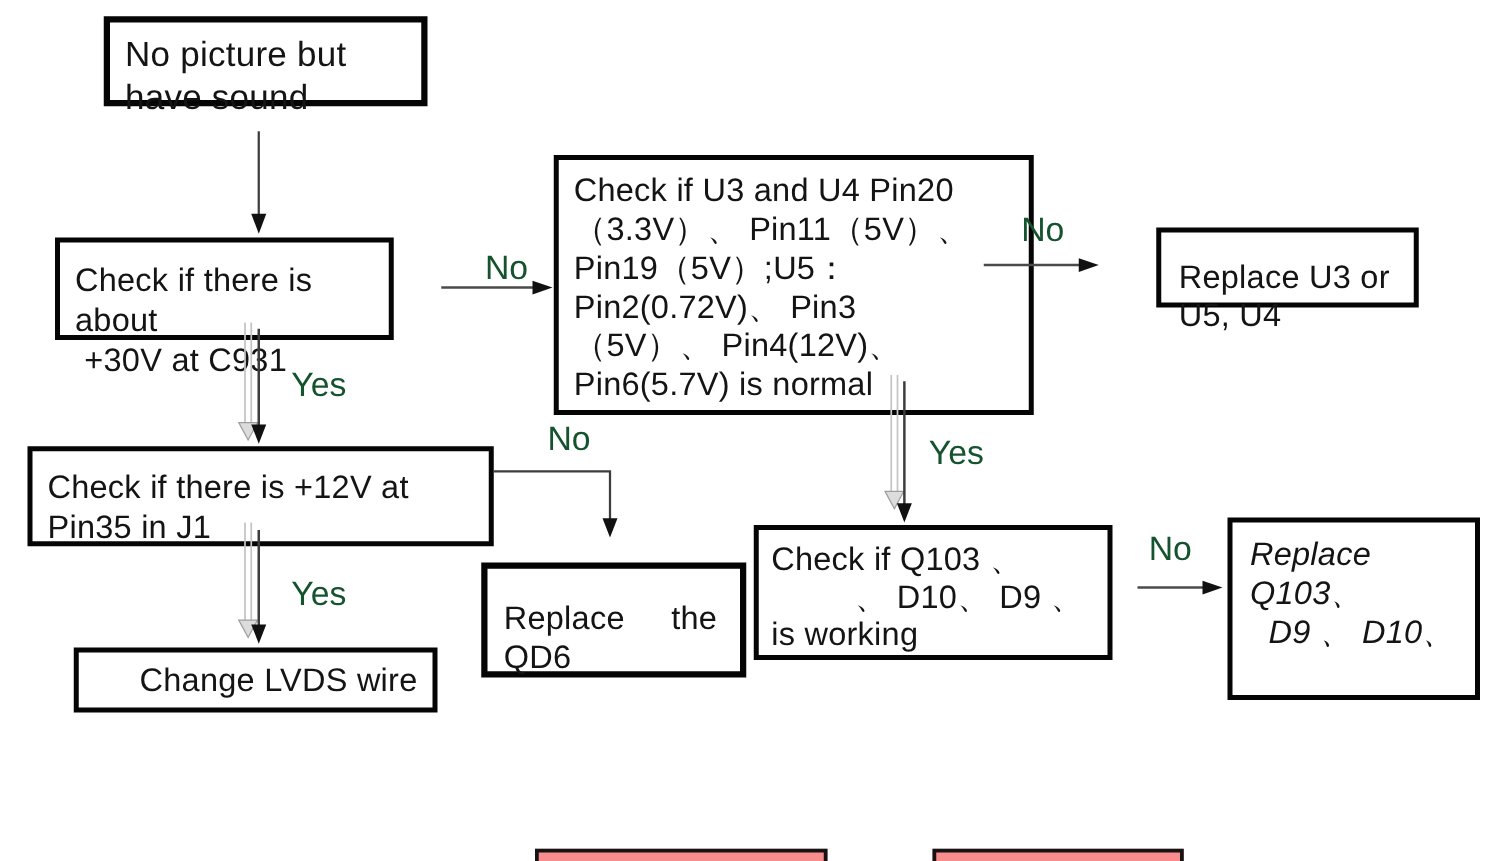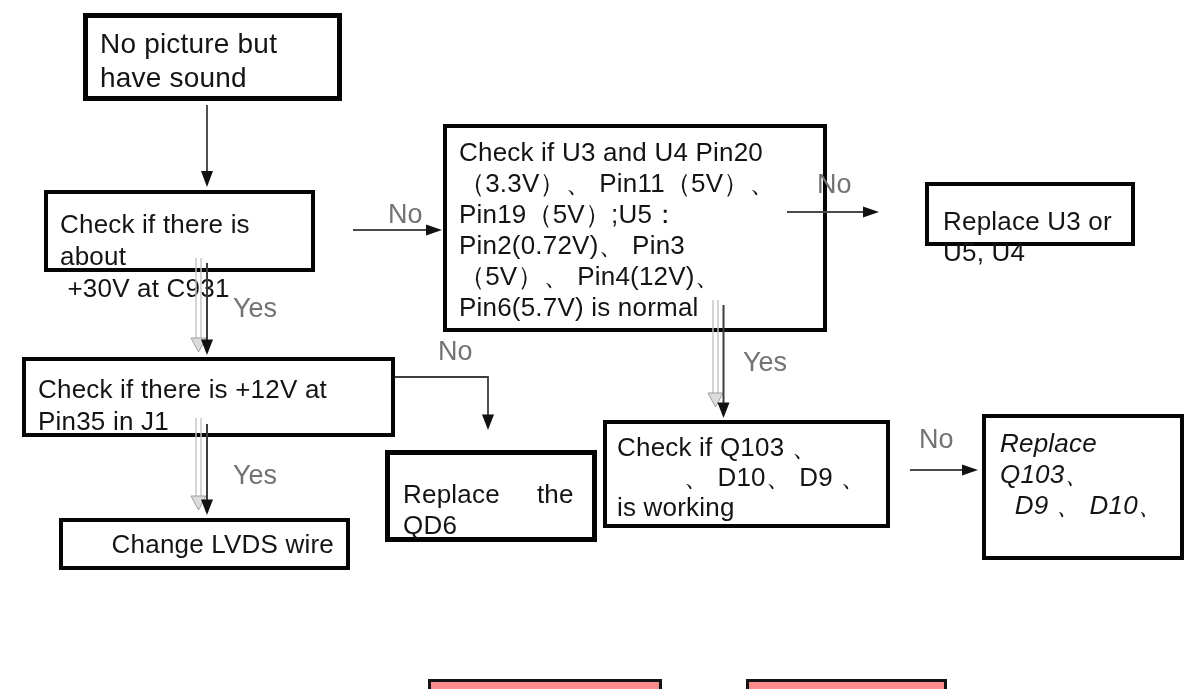--- a/index.html
+++ b/index.html
@@ -9,35 +9,35 @@
     font-family:"Liberation Sans","DejaVu Sans",sans-serif;
     color:#141414;
   }
   .node{
     position:absolute;background:#ffffff;border:4px solid #050505;
     box-sizing:border-box;white-space:pre-wrap;
     font-size:26px;line-height:31px;letter-spacing:0.2px;
   }
   .node.thick{border-width:5px;}
   .edge-label{
-    position:absolute;font-size:27px;line-height:28px;color:#737373;
+    position:absolute;font-size:27px;line-height:28px;color:#14532d;
   }
   .wires{position:absolute;left:0;top:0;z-index:5;pointer-events:none;}
   .node,.edge-label{z-index:2;}
   .highlight-box{
     position:absolute;border:3px solid #141414;box-sizing:border-box;
     background:#f98c8c;z-index:2;
   }
 </style>
 </head>
 <body>
 
 <div class="page">
 
-  <div class="node thick" style="left:83px;top:13px;width:259px;height:88px;padding:9px 12px;font-size:28px;line-height:34px;">No picture but
+  <div class="node thick" style="left:83px;top:13px;width:259px;height:72px;padding:9px 12px;font-size:28px;line-height:34px;">No picture but
 have sound</div>
 
   <div class="node" style="left:44px;top:190px;width:271px;height:82px;padding:14px 12px;line-height:32px;">Check if there is about
  +30V at C931</div>
 
   <div class="node" style="left:443px;top:124px;width:384px;height:208px;padding:9px 12px;">Check if U3 and U4 Pin20
 （3.3V）、 Pin11（5V）、
 Pin19（5V）;U5：
 Pin2(0.72V)、 Pin3
 （5V）、 Pin4(12V)、

